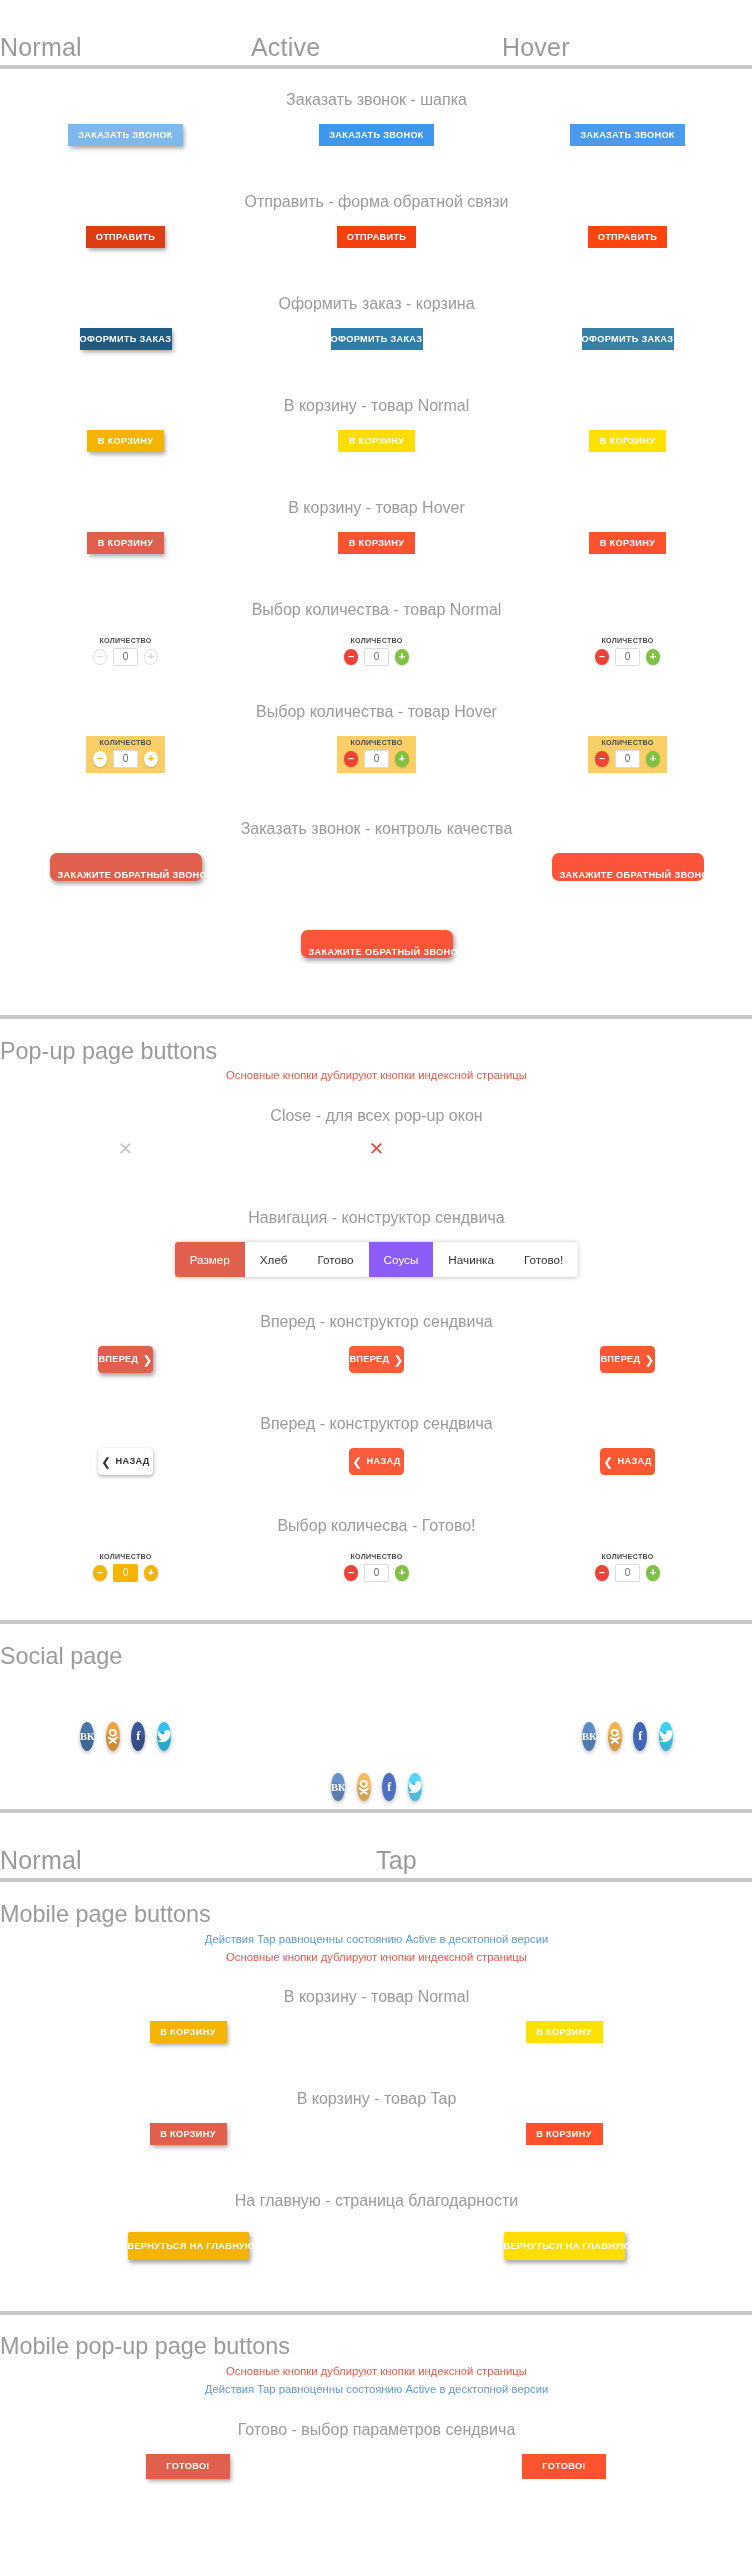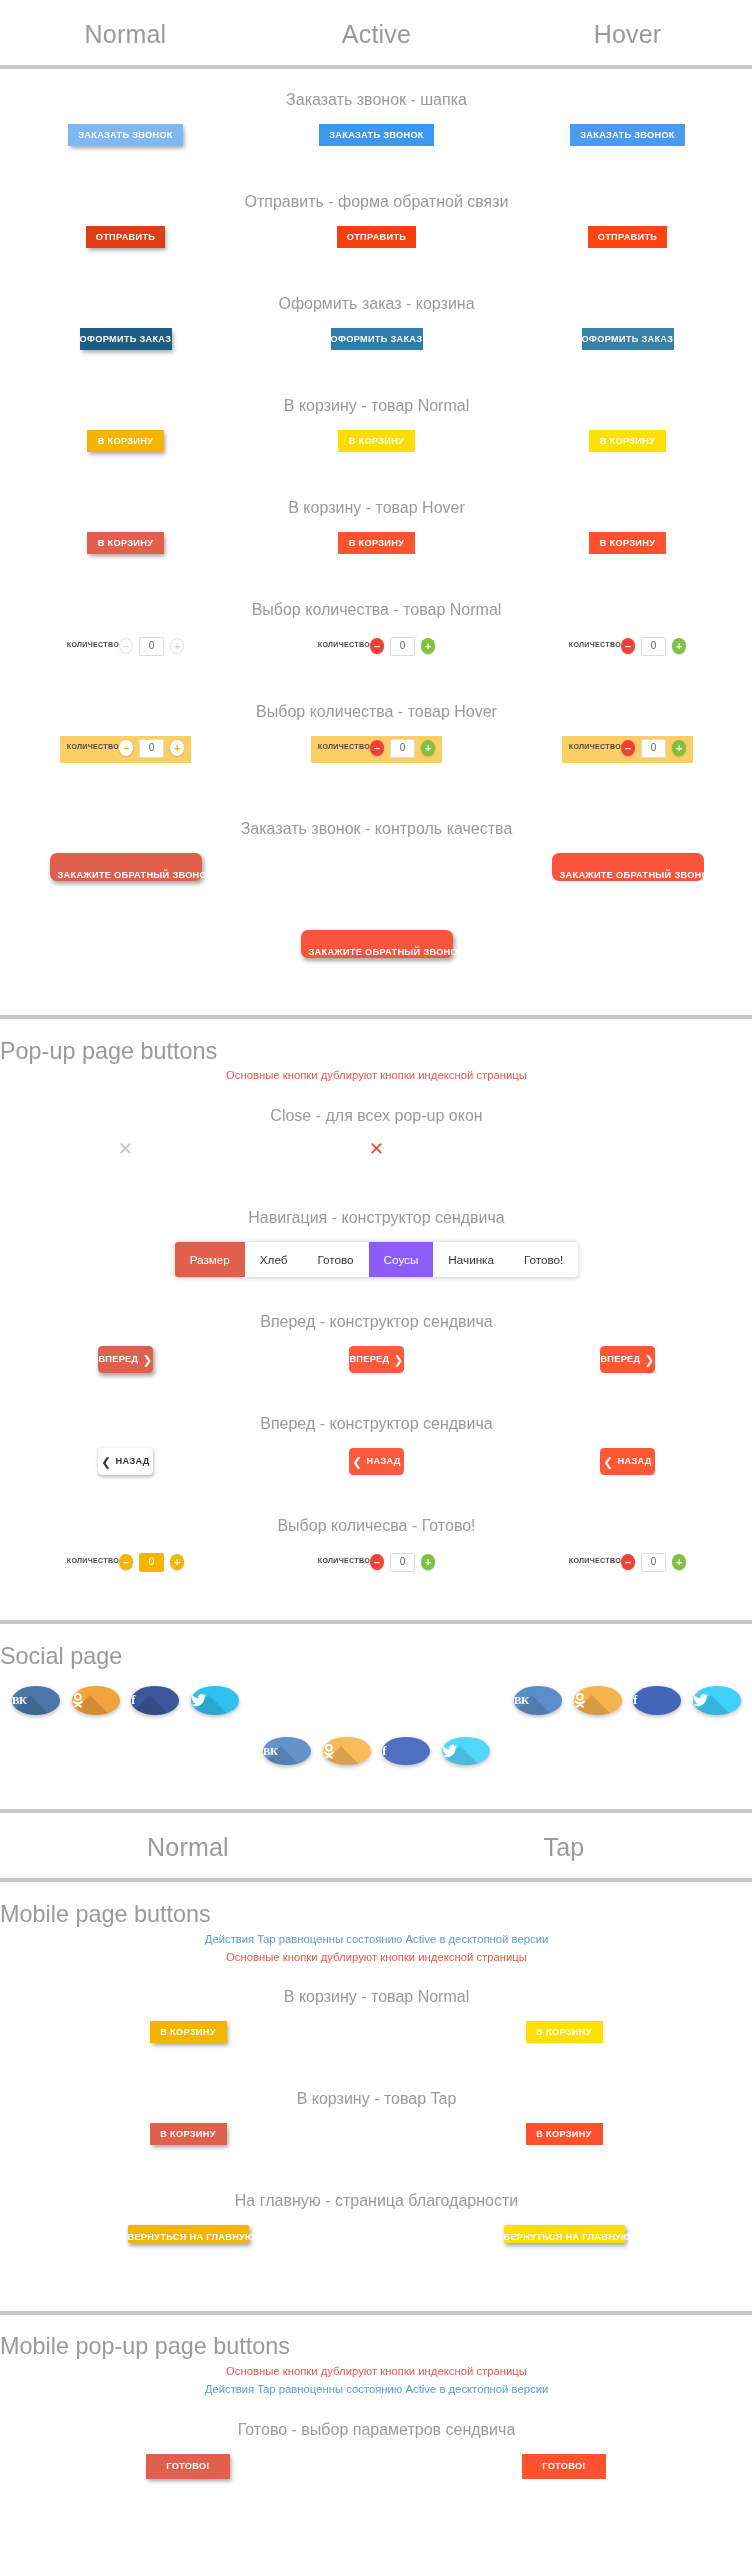--- a/index.html
+++ b/index.html
@@ -15,24 +15,24 @@
   .page { width: 753px; position: relative; }
 
   
   .state-header {
     position: relative;
     height: 69px;
     border-bottom: 4.2px solid #c8c8c8;
   }
   .state-header .col {
     position: absolute;
-    top: 0;
+    top: 13px;
     height: 69px;
     line-height: 69px;
-    text-align: center;
+    text-align: left;
     font-size: 25px;
     font-weight: 400;
     color: #9a9a9a;
     letter-spacing: 0.2px;
   }
   .state-header.three .col:nth-child(1){ left: 0;   width: 251px; }
   .state-header.three .col:nth-child(2){ left: 251px; width: 251px; }
   .state-header.three .col:nth-child(3){ left: 502px; width: 251px; }
   .state-header.two .col:nth-child(1){ left: 0;   width: 376px; }
   .state-header.two .col:nth-child(2){ left: 376px; width: 376px; }
@@ -136,21 +136,21 @@
     border-radius: 4.2px;
     display: inline-flex; align-items: center; justify-content: center;
     gap: 4.2px; padding: 0;
   }
   .btn-nav.hover  { background: #fb5a3c; }
   .btn-nav.active { background: #fd5734; }
   .btn-nav.ghost  { background:#ffffff; color:#333; box-shadow: 0.8px 1.7px 3.3px rgba(0,0,0,.25); }
   .btn-nav .chev { font-size: 11.7px; font-weight: 400; line-height: 1; }
 
   
-  .btn-home        { background: #f5b400; width: 121px; height: 18px; line-height:25px; border-radius:1.7px; padding:0; }
+  .btn-home        { background: #f5b400; width: 121px; height: 28px; line-height:25px; border-radius:1.7px; padding:0;margin-top:7px; }
   .btn-home.tap    { background: #ffdd00; }
 
   
   .btn-done        { background: #e1604d; width: 84px; height: 25px; line-height:25px; padding:0; }
   .btn-done.tap    { background: #ff5330; }
 
   
   .close-x {
     font-size: 18.4px; font-weight: 300; line-height: 1;
     font-family: "Liberation Sans", sans-serif;
@@ -173,21 +173,21 @@
     padding: 0 15px;
     font-size: 11.7px; color: #333;
     cursor: pointer;
     white-space: nowrap;
   }
   .navbar .tab.active { background: #e1604d; color: #fff; }
   .navbar .tab.hover  { background: #8b5cf6; color: #fff; }
 
   
   .qty {
-    display: inline-flex; flex-direction: row; align-items: center;
+    display: inline-flex; flex-direction: column; align-items: center;
     padding: 3.3px 6.7px 5px 6.7px;
   }
   .qty.panel-yellow { background: #fbcf66; }
   .qty .qty-label {
     font-size: 7.1px; font-weight: bold; letter-spacing: 0.3px;
     color: #4a4a4a; text-transform: uppercase; margin-bottom: 2.5px;
   }
   .qty .qty-ctrl { display: flex; align-items: center; gap: 5.9px; }
   .qty .rnd {
     width: 14.2px; height: 16px; border-radius: 50%;
@@ -205,25 +205,26 @@
   .qty .rnd.plus-w  { background: #fff; color:#f5b400; }
   .qty .qty-val {
     width: 25px; height: 18.4px; line-height: 16.7px; text-align: center;
     font-size: 10px; color: #666;
     background: #fff; border: 0.8px solid #d8d8d8; border-radius: 1.7px;
   }
   .qty .qty-val.yellow { background:#f5b400; border-color:#f5b400; color:#fff; }
   .qty .qty-val.plain  { border:0.8px solid #dcdcdc; }
   .social-set { display: inline-flex; gap: 11.7px; }
   .soc {
-    width: 48px; height: 28.4px; border-radius: 50%;
+    width: 14px; height: 28.4px; border-radius: 50%;
     position: relative; overflow: hidden;
-    display: flex; align-items: center; justify-content: flex-start;
+    display: flex; align-items: center; justify-content: center;
     color: #fff; font-weight: bold; cursor: pointer;
     box-shadow: 0 1.7px 4.2px rgba(0,0,0,.28);
+    margin-top: 36px;
   }
   .soc .glyph { position: relative; z-index: 2; line-height: 1; }
   .soc .longshadow {
     position: absolute; z-index: 1;
     left: 38%; top: 30%;
     width: 120%; height: 120%;
     background: rgba(0,0,0,.13);
     transform: rotate(45deg);
     transform-origin: 0 0;
   }

